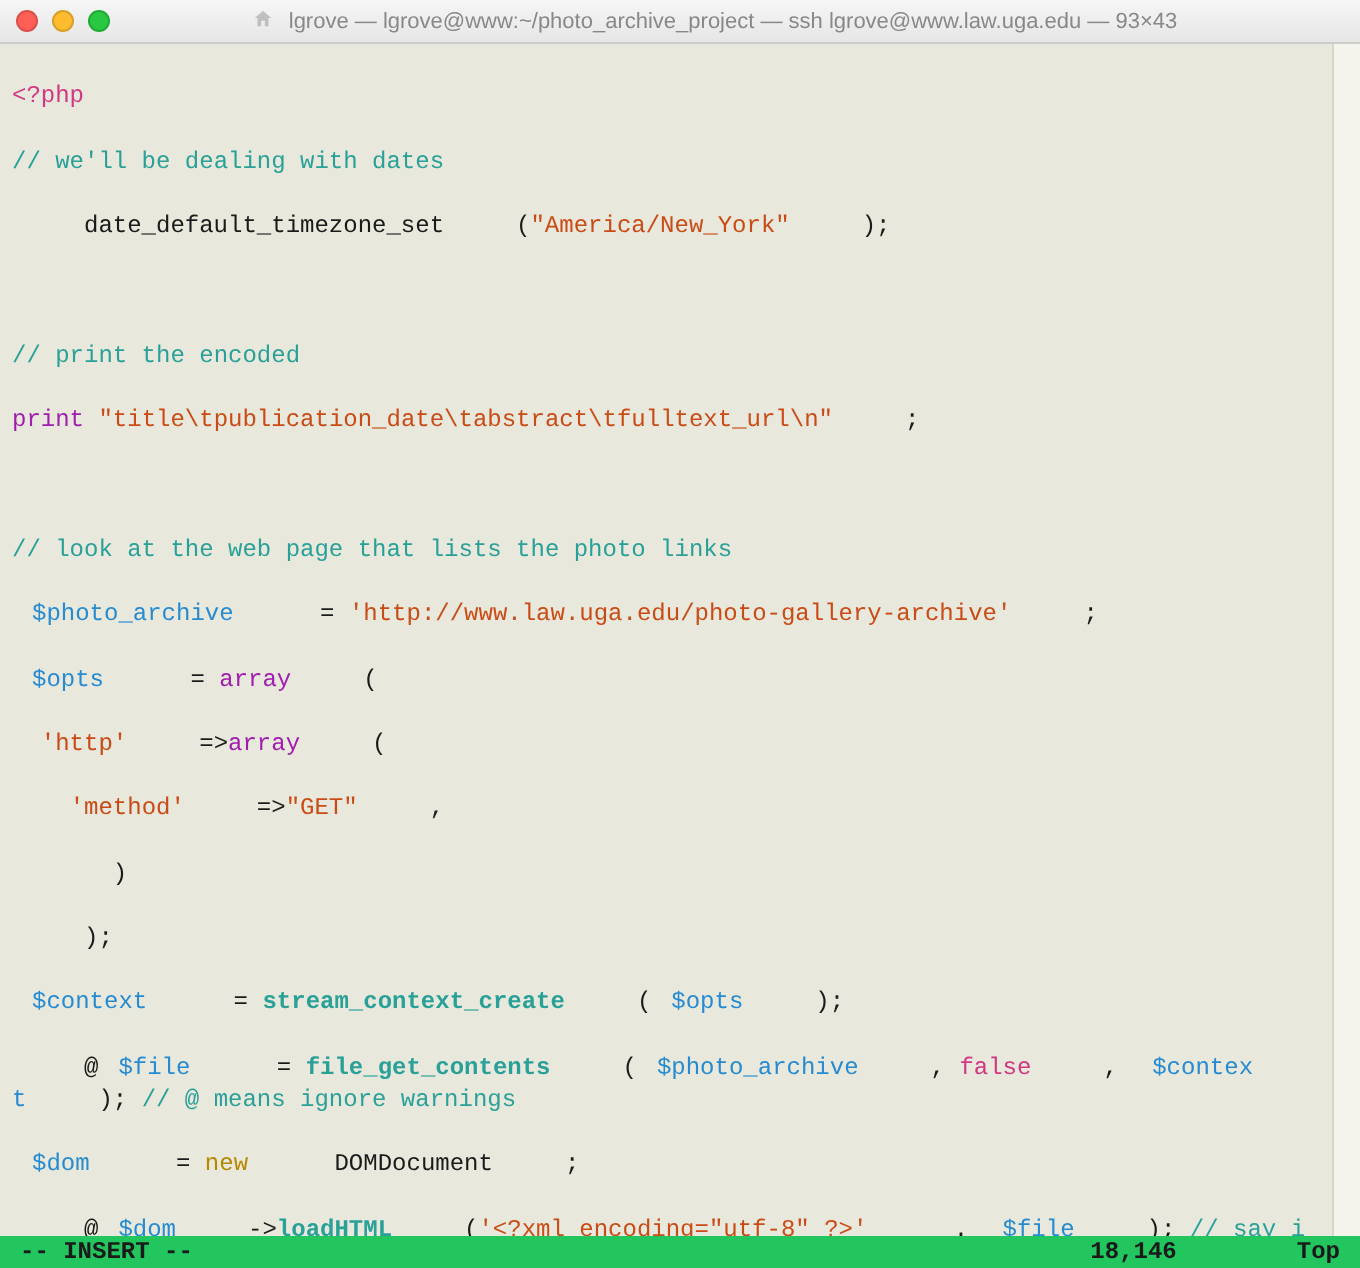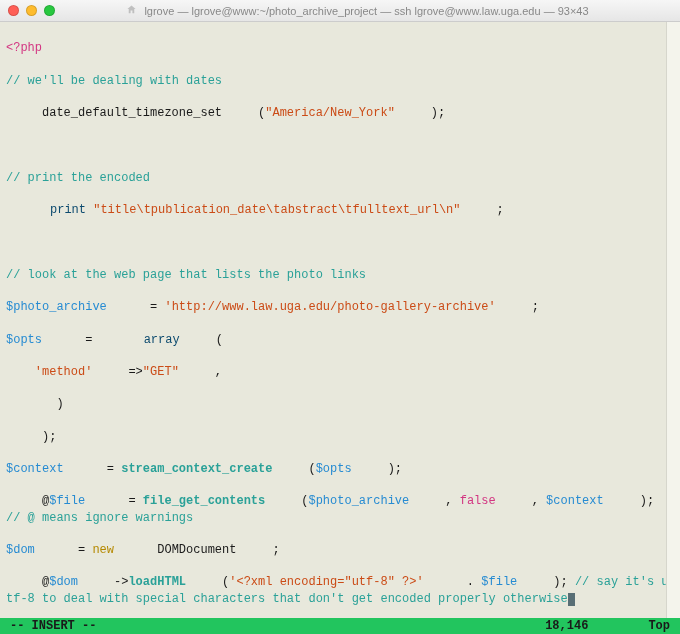--- a/index.html
+++ b/index.html
@@ -40,22 +40,22 @@
     background: #e8e8dc;
     padding: 2px 6px 0 6px;
     line-height: 1.35;
     white-space: pre;
     height: calc(100% - 22px - 16px);
     overflow: hidden;
   }
   .line { white-space: pre-wrap; word-break: break-all; }
   .c-default { color: #1a1a1a; margin-left: 36px; }
   .c-keyword { color: #b58900; text-align: right; }
-  .c-builtin { color: #0c4a6e; margin-left: 44px; }
-  .c-var { color: #268bd2; }
+  .c-builtin { color: #a21caf; }
+  .c-var { color: #268bd2; margin-left: 10px; }
   .c-string { color: #cb4b16; }
   .c-comment { color: #2aa198; }
   .c-func { color: #2aa198; font-weight: bold; }
   .c-bool { color: #d33682; }
   .c-phptag { color: #d33682; }
   .cursor-block {
     display: inline-block;
     width: 7px; height: 13px;
     background: #586e75;
     vertical-align: text-bottom;
@@ -108,20 +108,21 @@
 <div class="line"><span class="c-phptag">&lt;?php</span></div>
 <div class="line"><span class="c-comment">// we'll be dealing with dates</span></div>
 <div class="line"><span class="c-default">date_default_timezone_set</span><span class="c-default">(</span><span class="c-string">"America/New_York"</span><span class="c-default">);</span></div>
 <div class="line">&nbsp;</div>
 <div class="line"><span class="c-comment">// print the encoded</span></div>
 <div class="line"><span class="c-builtin">print</span><span> </span><span class="c-string">"title\tpublication_date\tabstract\tfulltext_url\n"</span><span class="c-default">;</span></div>
 <div class="line">&nbsp;</div>
 <div class="line"><span class="c-comment">// look at the web page that lists the photo links</span></div>
 <div class="line"><span class="c-var">$photo_archive</span><span class="c-default"> = </span><span class="c-string">'http://www.law.uga.edu/photo-gallery-archive'</span><span class="c-default">;</span></div>
 <div class="line"><span class="c-var">$opts</span><span class="c-default"> = </span><span class="c-builtin">array</span><span class="c-default">(</span></div>
+<div class="line"><span class="c-string">  'http'</span><span class="c-default">=&gt;</span><span class="c-builtin">array</span><span class="c-default">(</span></div>
 <div class="line"><span class="c-string">    'method'</span><span class="c-default">=&gt;</span><span class="c-string">"GET"</span><span class="c-default">,</span></div>
 <div class="line"><span class="c-default">  )</span></div>
 <div class="line"><span class="c-default">);</span></div>
 <div class="line"><span class="c-var">$context</span><span class="c-default"> = </span><span class="c-func">stream_context_create</span><span class="c-default">(</span><span class="c-var">$opts</span><span class="c-default">);</span></div>
 <div class="line"><span class="c-default">@</span><span class="c-var">$file</span><span class="c-default"> = </span><span class="c-func">file_get_contents</span><span class="c-default">(</span><span class="c-var">$photo_archive</span><span class="c-default">, </span><span class="c-bool">false</span><span class="c-default">, </span><span class="c-var">$context</span><span class="c-default">); </span><span class="c-comment">// @ means ignore warnings</span></div>
 <div class="line"><span class="c-var">$dom</span><span class="c-default"> = </span><span class="c-keyword">new</span><span> </span><span class="c-default">DOMDocument</span><span class="c-default">;</span></div>
 <div class="line"><span class="c-default">@</span><span class="c-var">$dom</span><span class="c-default">-&gt;</span><span class="c-func">loadHTML</span><span class="c-default">(</span><span class="c-string">'&lt;?xml encoding="utf-8" ?&gt;'</span><span class="c-default"> . </span><span class="c-var">$file</span><span class="c-default">); </span><span class="c-comment">// say it's utf-8 to deal with special characters that don't get encoded properly otherwise</span><span class="cursor-block"></span></div>
 
 
 

